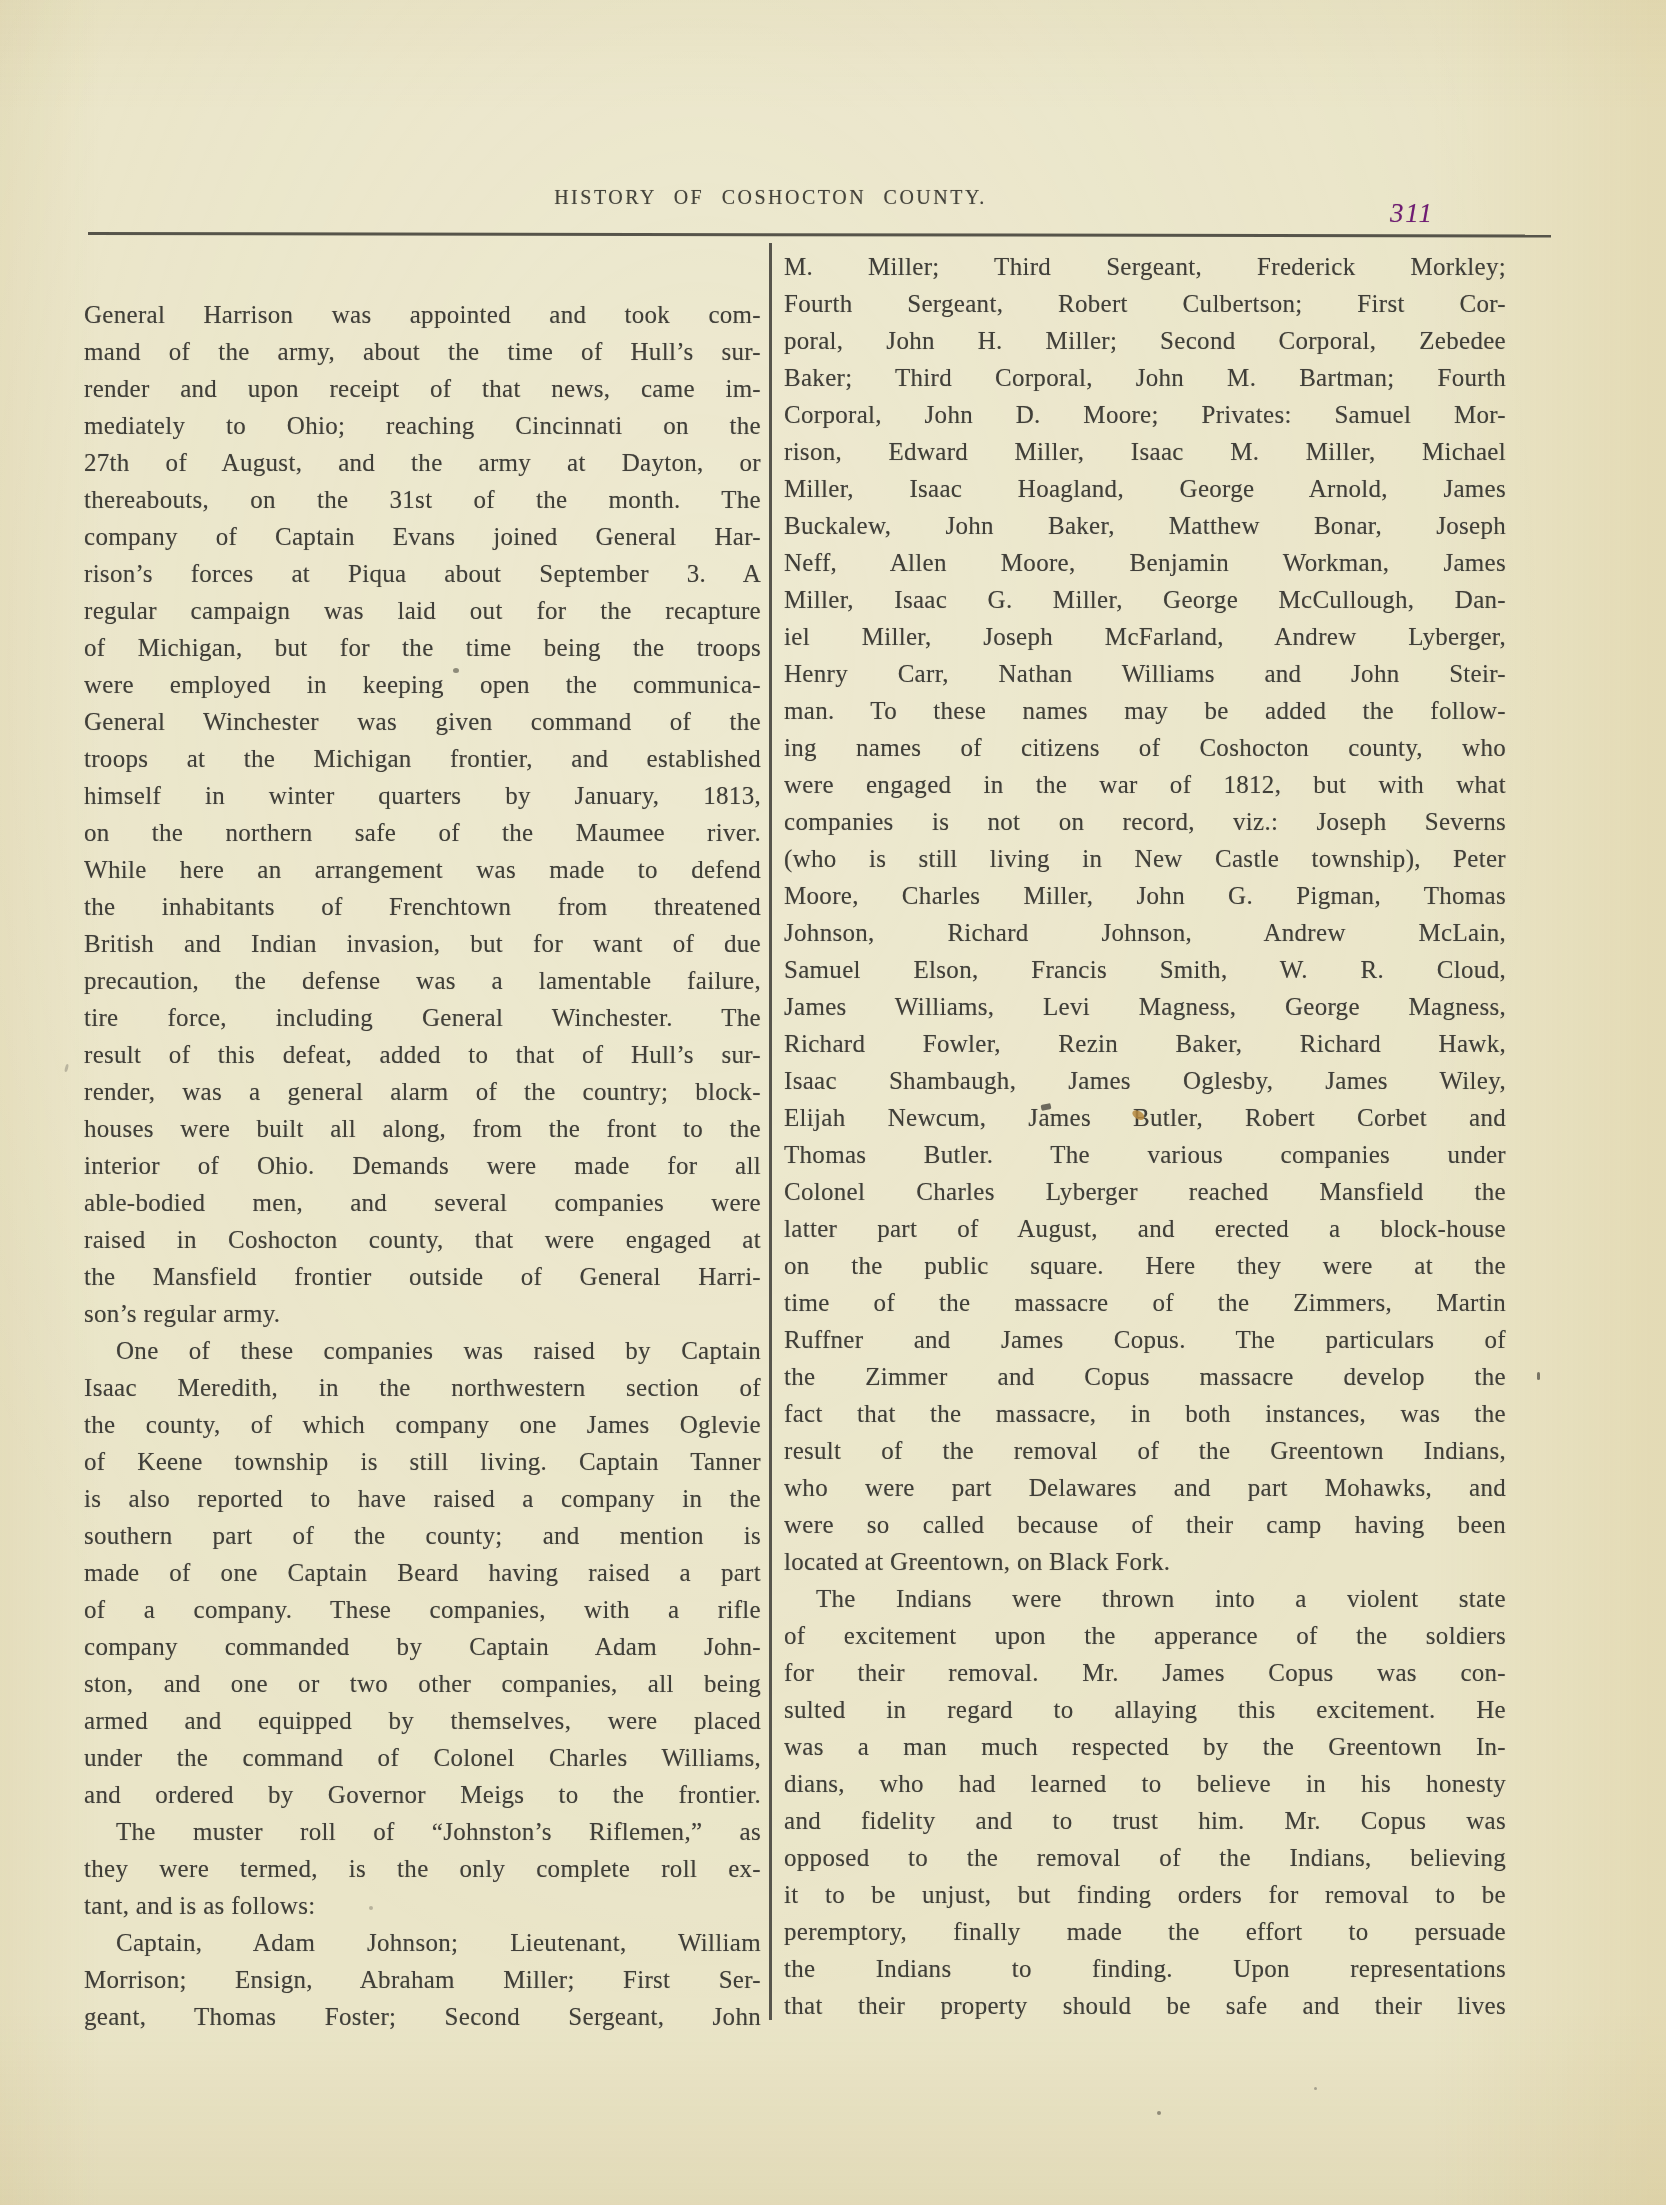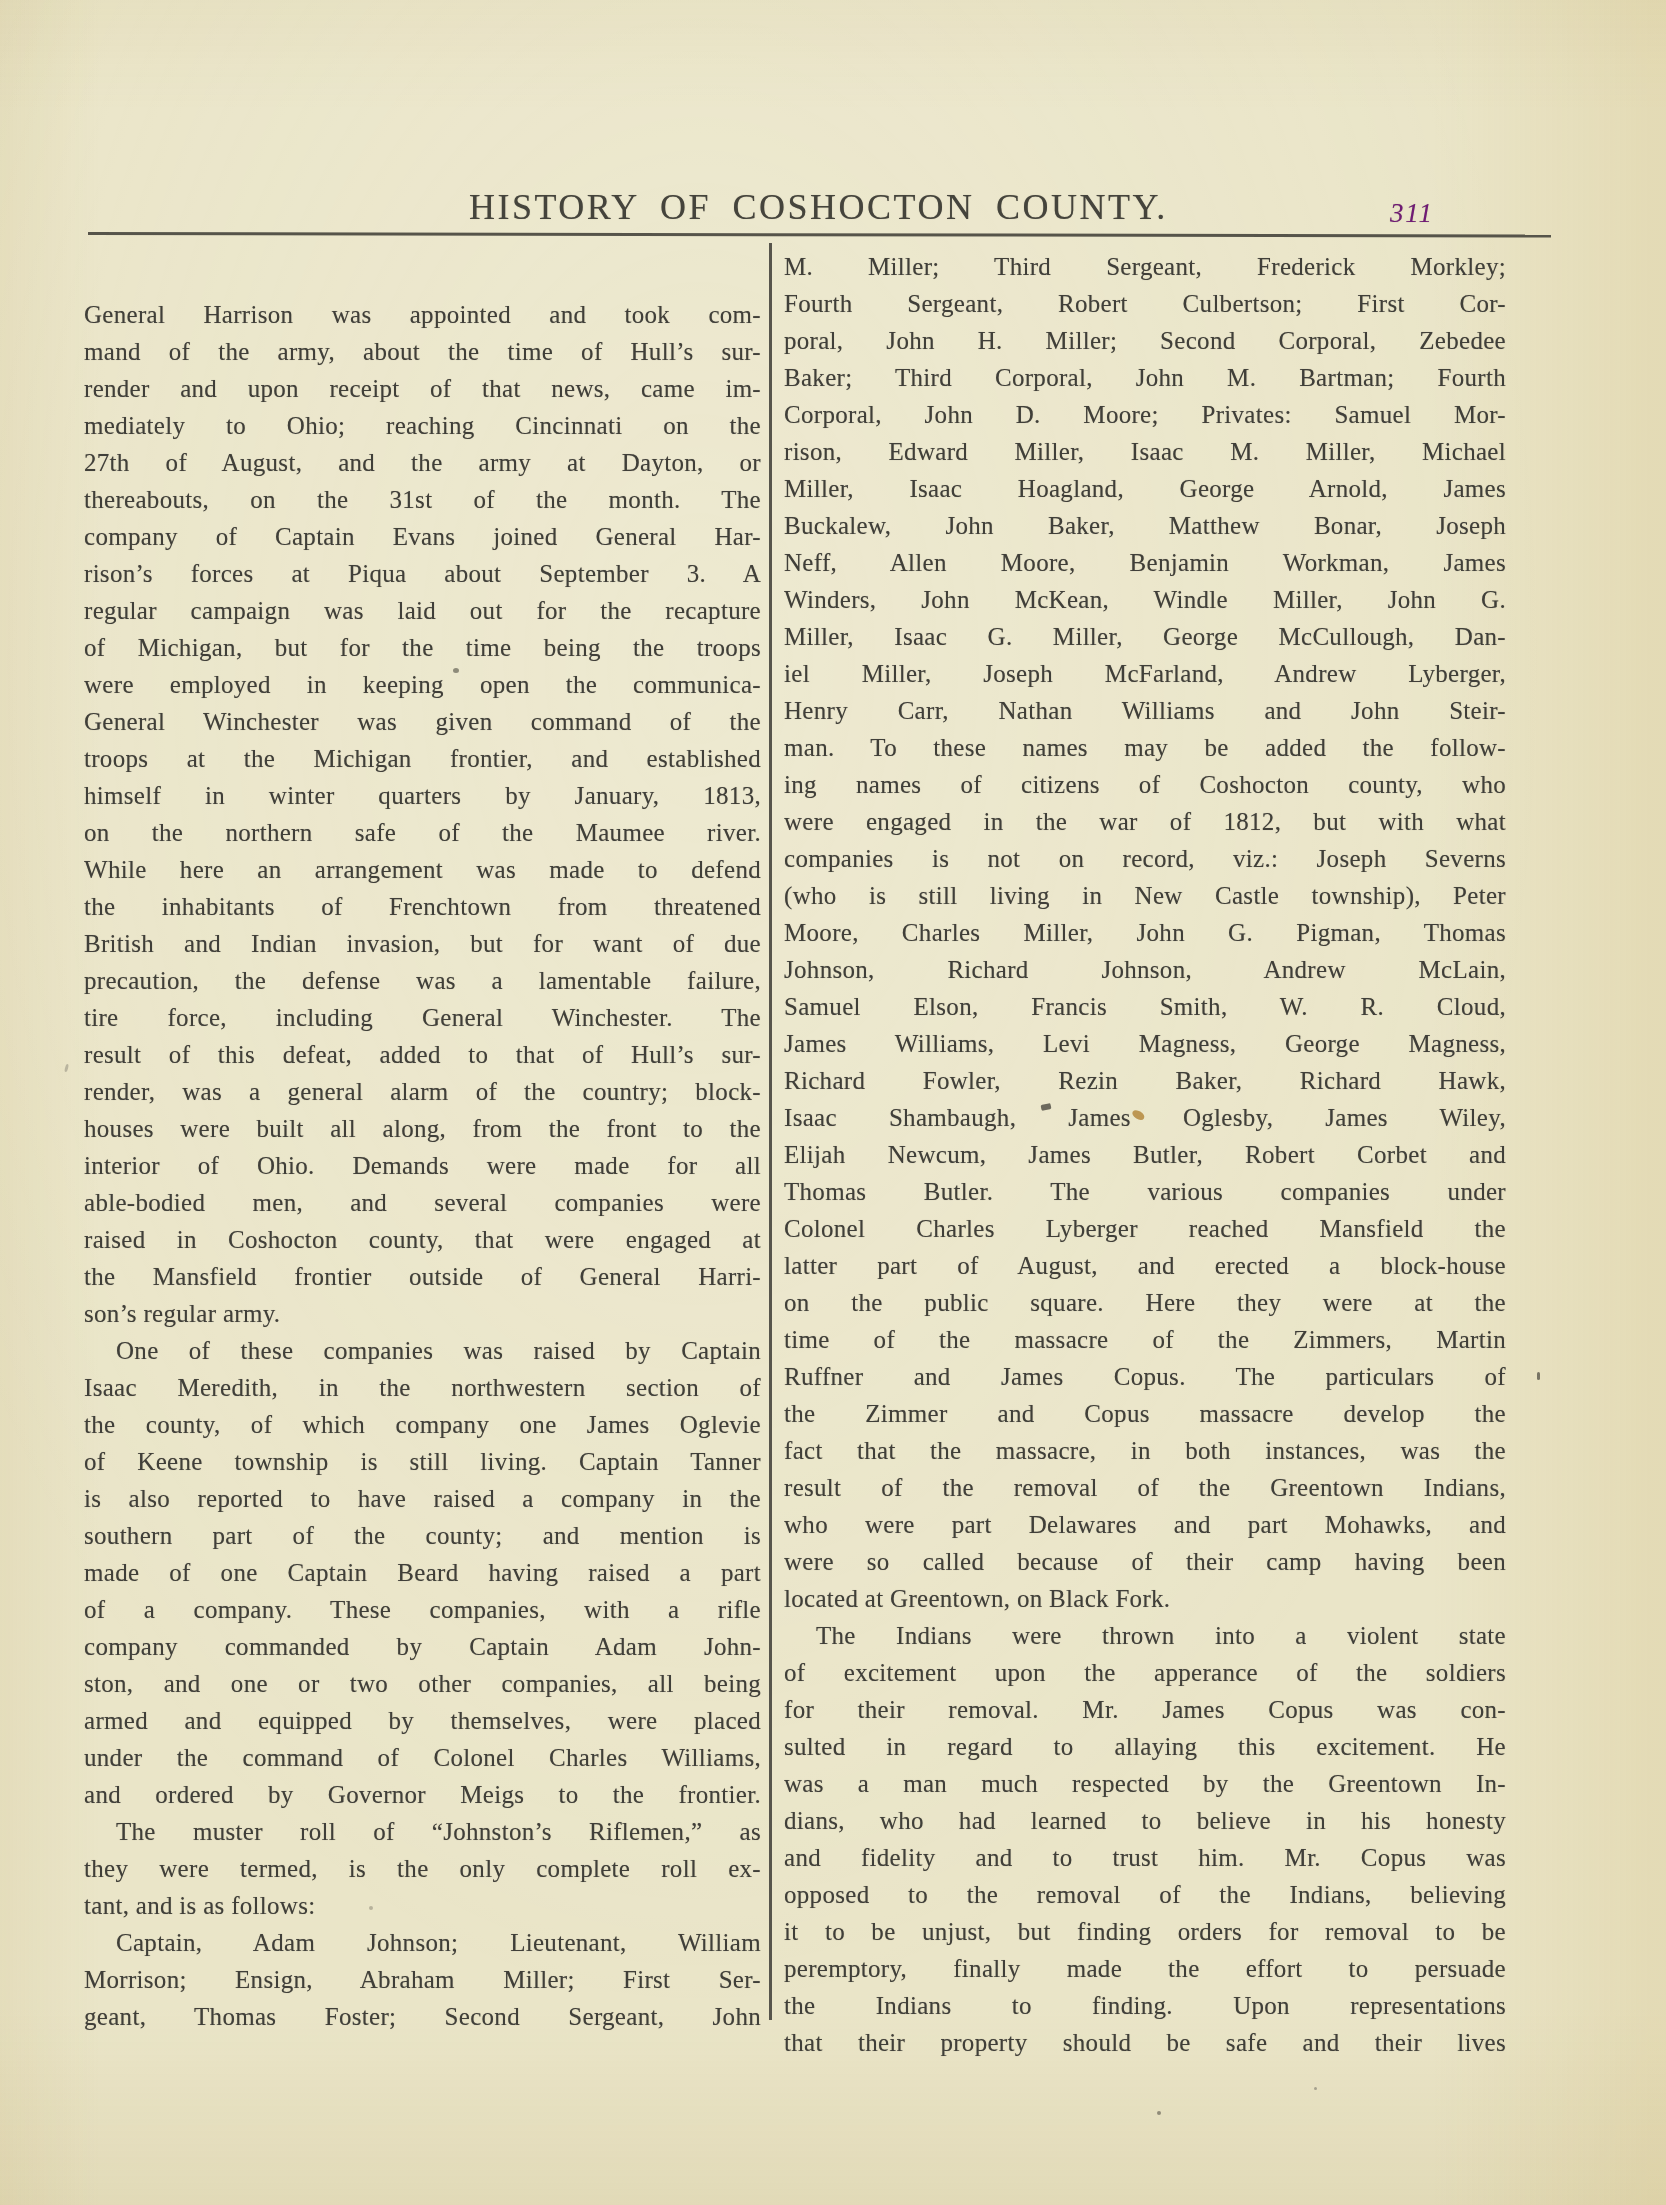--- a/index.html
+++ b/index.html
@@ -12,21 +12,21 @@
       radial-gradient(ellipse at 42% 30%, rgba(255,255,252,0.16), rgba(255,255,252,0) 62%),
       linear-gradient(90deg, rgba(176,148,76,0.10), rgba(176,148,76,0) 6%, rgba(176,148,76,0) 86%, rgba(196,166,86,0.16) 99%),
       linear-gradient(180deg, rgba(176,148,76,0.07), rgba(176,148,76,0) 5%, rgba(176,148,76,0) 91%, rgba(166,138,66,0.12) 100%),
       #eae5c8;
     color: #3e3d37;
   }
   .page-title {
     position: absolute;
     left: 469px; top: 186px; width: 603px;
     text-align: center;
-    font-size: 36px;
+    font-size: 20px;
     letter-spacing: 2.5px;
     word-spacing: 10px;
     color: #45443c;
     white-space: nowrap;
     text-shadow: 0 0 0.8px rgba(70,66,56,0.45);
   }
   .page-number {
     position: absolute;
     left: 1390px; top: 198px;
     font-size: 27px;
@@ -139,21 +139,20 @@
 <div class="text-column right">
     <div class="line">M. Miller; Third Sergeant, Frederick Morkley;</div>
     <div class="line">Fourth Sergeant, Robert Culbertson; First Cor-</div>
     <div class="line">poral, John H. Miller; Second Corporal, Zebedee</div>
     <div class="line">Baker; Third Corporal, John M. Bartman; Fourth</div>
     <div class="line">Corporal, John D. Moore; Privates: Samuel Mor-</div>
     <div class="line">rison, Edward Miller, Isaac M. Miller, Michael</div>
     <div class="line">Miller, Isaac Hoagland, George Arnold, James</div>
     <div class="line">Buckalew, John Baker, Matthew Bonar, Joseph</div>
     <div class="line">Neff, Allen Moore, Benjamin Workman, James</div>
-    <div class="line">Winders, John McKean, Windle Miller, John G.</div>
     <div class="line">Miller, Isaac G. Miller, George McCullough, Dan-</div>
     <div class="line">iel Miller, Joseph McFarland, Andrew Lyberger,</div>
     <div class="line">Henry Carr, Nathan Williams and John Steir-</div>
     <div class="line">man. To these names may be added the follow-</div>
     <div class="line">ing names of citizens of Coshocton county, who</div>
     <div class="line">were engaged in the war of 1812, but with what</div>
     <div class="line">companies is not on record, viz.: Joseph Severns</div>
     <div class="line">(who is still living in New Castle township), Peter</div>
     <div class="line">Moore, Charles Miller, John G. Pigman, Thomas</div>
     <div class="line">Johnson, Richard Johnson, Andrew McLain,</div>

